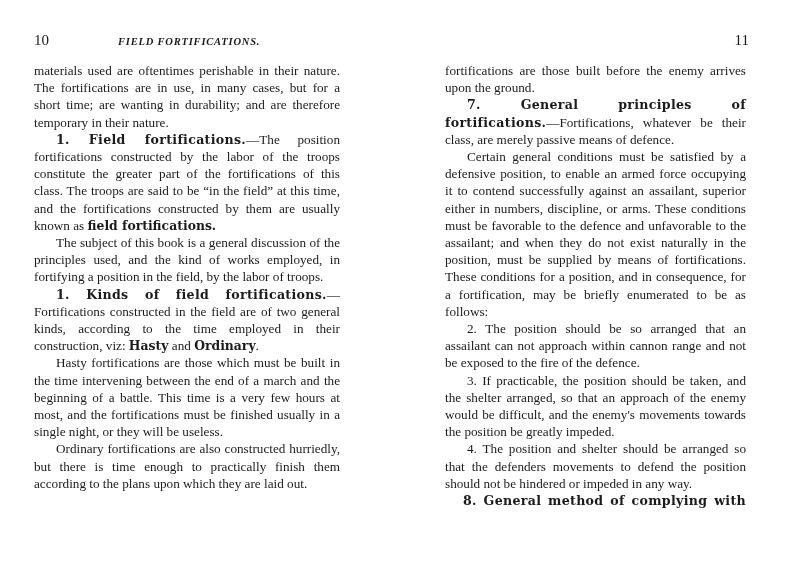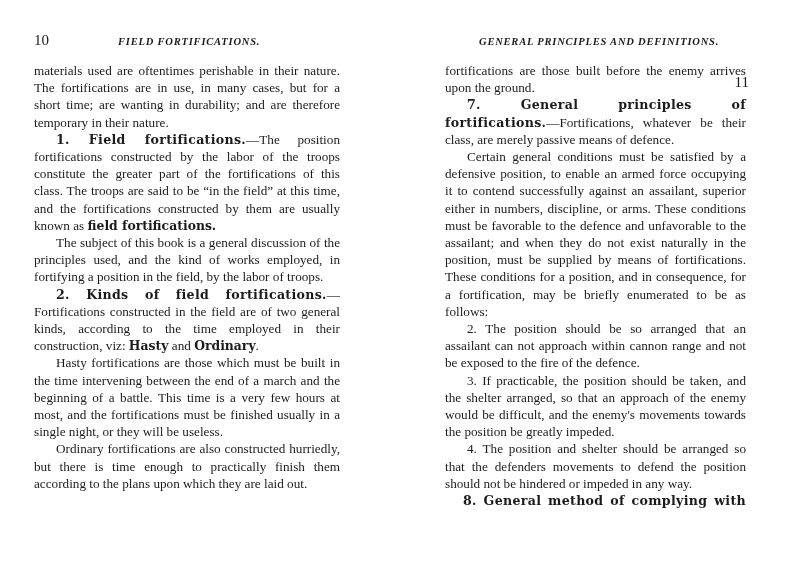--- a/index.html
+++ b/index.html
@@ -9,21 +9,21 @@
   .page.left { left: 0; width: 405px; }
   .page.right { left: 405px; width: 405px; }
   .running-head {
     position: absolute; top: 32px; height: 22px;
     font-family: "Liberation Serif", serif; color: #1a1a1a;
   }
   .page.left .running-head { left: 34px; width: 308px; }
   .page.right .running-head { left: 40px; width: 302px; }
   .pno { position: absolute; top: 0; font-size: 15px; }
   .page.left .pno { left: 0; }
-  .page.right .pno { right: -2px; margin-top: 42px; }
+  .page.right .pno { right: -2px; }
   .rtitle { position: absolute; top: 4px; font-size: 10.5px; font-style: italic; font-weight: bold; letter-spacing: 0.8px; }
   .page.left .rtitle { left: 84px; }
   .page.right .rtitle { left: 34px; }
   .body-text {
     position: absolute; top: 62px;
     font-family: "Liberation Serif", serif; font-size: 13.2px; line-height: 17.2px;
     color: #1b1b1b; text-align: justify;
   }
   .page.left .body-text { left: 34px; width: 306px; }
   .page.right .body-text { left: 40px; width: 301px; }
@@ -40,29 +40,28 @@
 
   <div class="page left">
     <div class="running-head">
       <span class="pno">10</span>
       <span class="rtitle">FIELD FORTIFICATIONS.</span>
     </div>
     <div class="body-text">
       <p class="para">materials used are oftentimes perishable in their nature. The fortifications are in use, in many cases, but for a short time; are wanting in durability; and are therefore temporary in their nature.</p>
       <p class="para ind"><span class="sec">1. Field fortifications.</span><span>—The position fortifications constructed by the labor of the troops constitute the greater part of the fortifications of this class. The troops are said to be “in the field” at this time, and the fortifications constructed by them are usually known as </span><span class="bold">field fortifications.</span></p>
       <p class="para ind">The subject of this book is a general discussion of the principles used, and the kind of works employed, in fortifying a position in the field, by the labor of troops.</p>
-      <p class="para ind"><span class="sec">2. Kinds of field fortifications.</span><span>—Fortifications constructed in the field are of two general kinds, according to the time employed in their construction, viz: </span><span class="bold">Hasty</span><span> and </span><span class="bold">Ordinary</span><span>.</span></p>
+      <p class="para ind"><span class="sec">1. Kinds of field fortifications.</span><span>—Fortifications constructed in the field are of two general kinds, according to the time employed in their construction, viz: </span><span class="bold">Hasty</span><span> and </span><span class="bold">Ordinary</span><span>.</span></p>
       <p class="para ind">Hasty fortifications are those which must be built in the time intervening between the end of a march and the beginning of a battle. This time is a very few hours at most, and the fortifications must be finished usually in a single night, or they will be useless.</p>
       <p class="para ind">Ordinary fortifications are also constructed hurriedly, but there is time enough to practically finish them according to the plans upon which they are laid out.</p>
     </div>
   </div>
 
   <div class="page right">
     <div class="running-head">
-      <span class="rtitle">GENERAL PRINCIPLES AND DEFINITIONS.</span>
       <span class="pno">11</span>
     </div>
     <div class="body-text">
       <p class="para">fortifications are those built before the enemy arrives upon the ground.</p>
       <p class="para ind"><span class="sec">7. General principles of fortifications.</span><span>—Fortifications, whatever be their class, are merely passive means of defence.</span></p>
       <p class="para ind">Certain general conditions must be satisfied by a defensive position, to enable an armed force occupying it to contend successfully against an assailant, superior either in numbers, discipline, or arms. These conditions must be favorable to the defence and unfavorable to the assailant; and when they do not exist naturally in the position, must be supplied by means of fortifications. These conditions for a position, and in consequence, for a fortification, may be briefly enumerated to be as follows:</p>
       <p class="para ind">2. The position should be so arranged that an assailant can not approach within cannon range and not be exposed to the fire of the defence.</p>
       <p class="para ind">3. If practicable, the position should be taken, and the shelter arranged, so that an approach of the enemy would be difficult, and the enemy's movements towards the position be greatly impeded.</p>
       <p class="para ind">4. The position and shelter should be arranged so that the defenders movements to defend the position should not be hindered or impeded in any way.</p>
       <p class="para heading-only"><span class="sec">8. General method of complying with</span></p>

